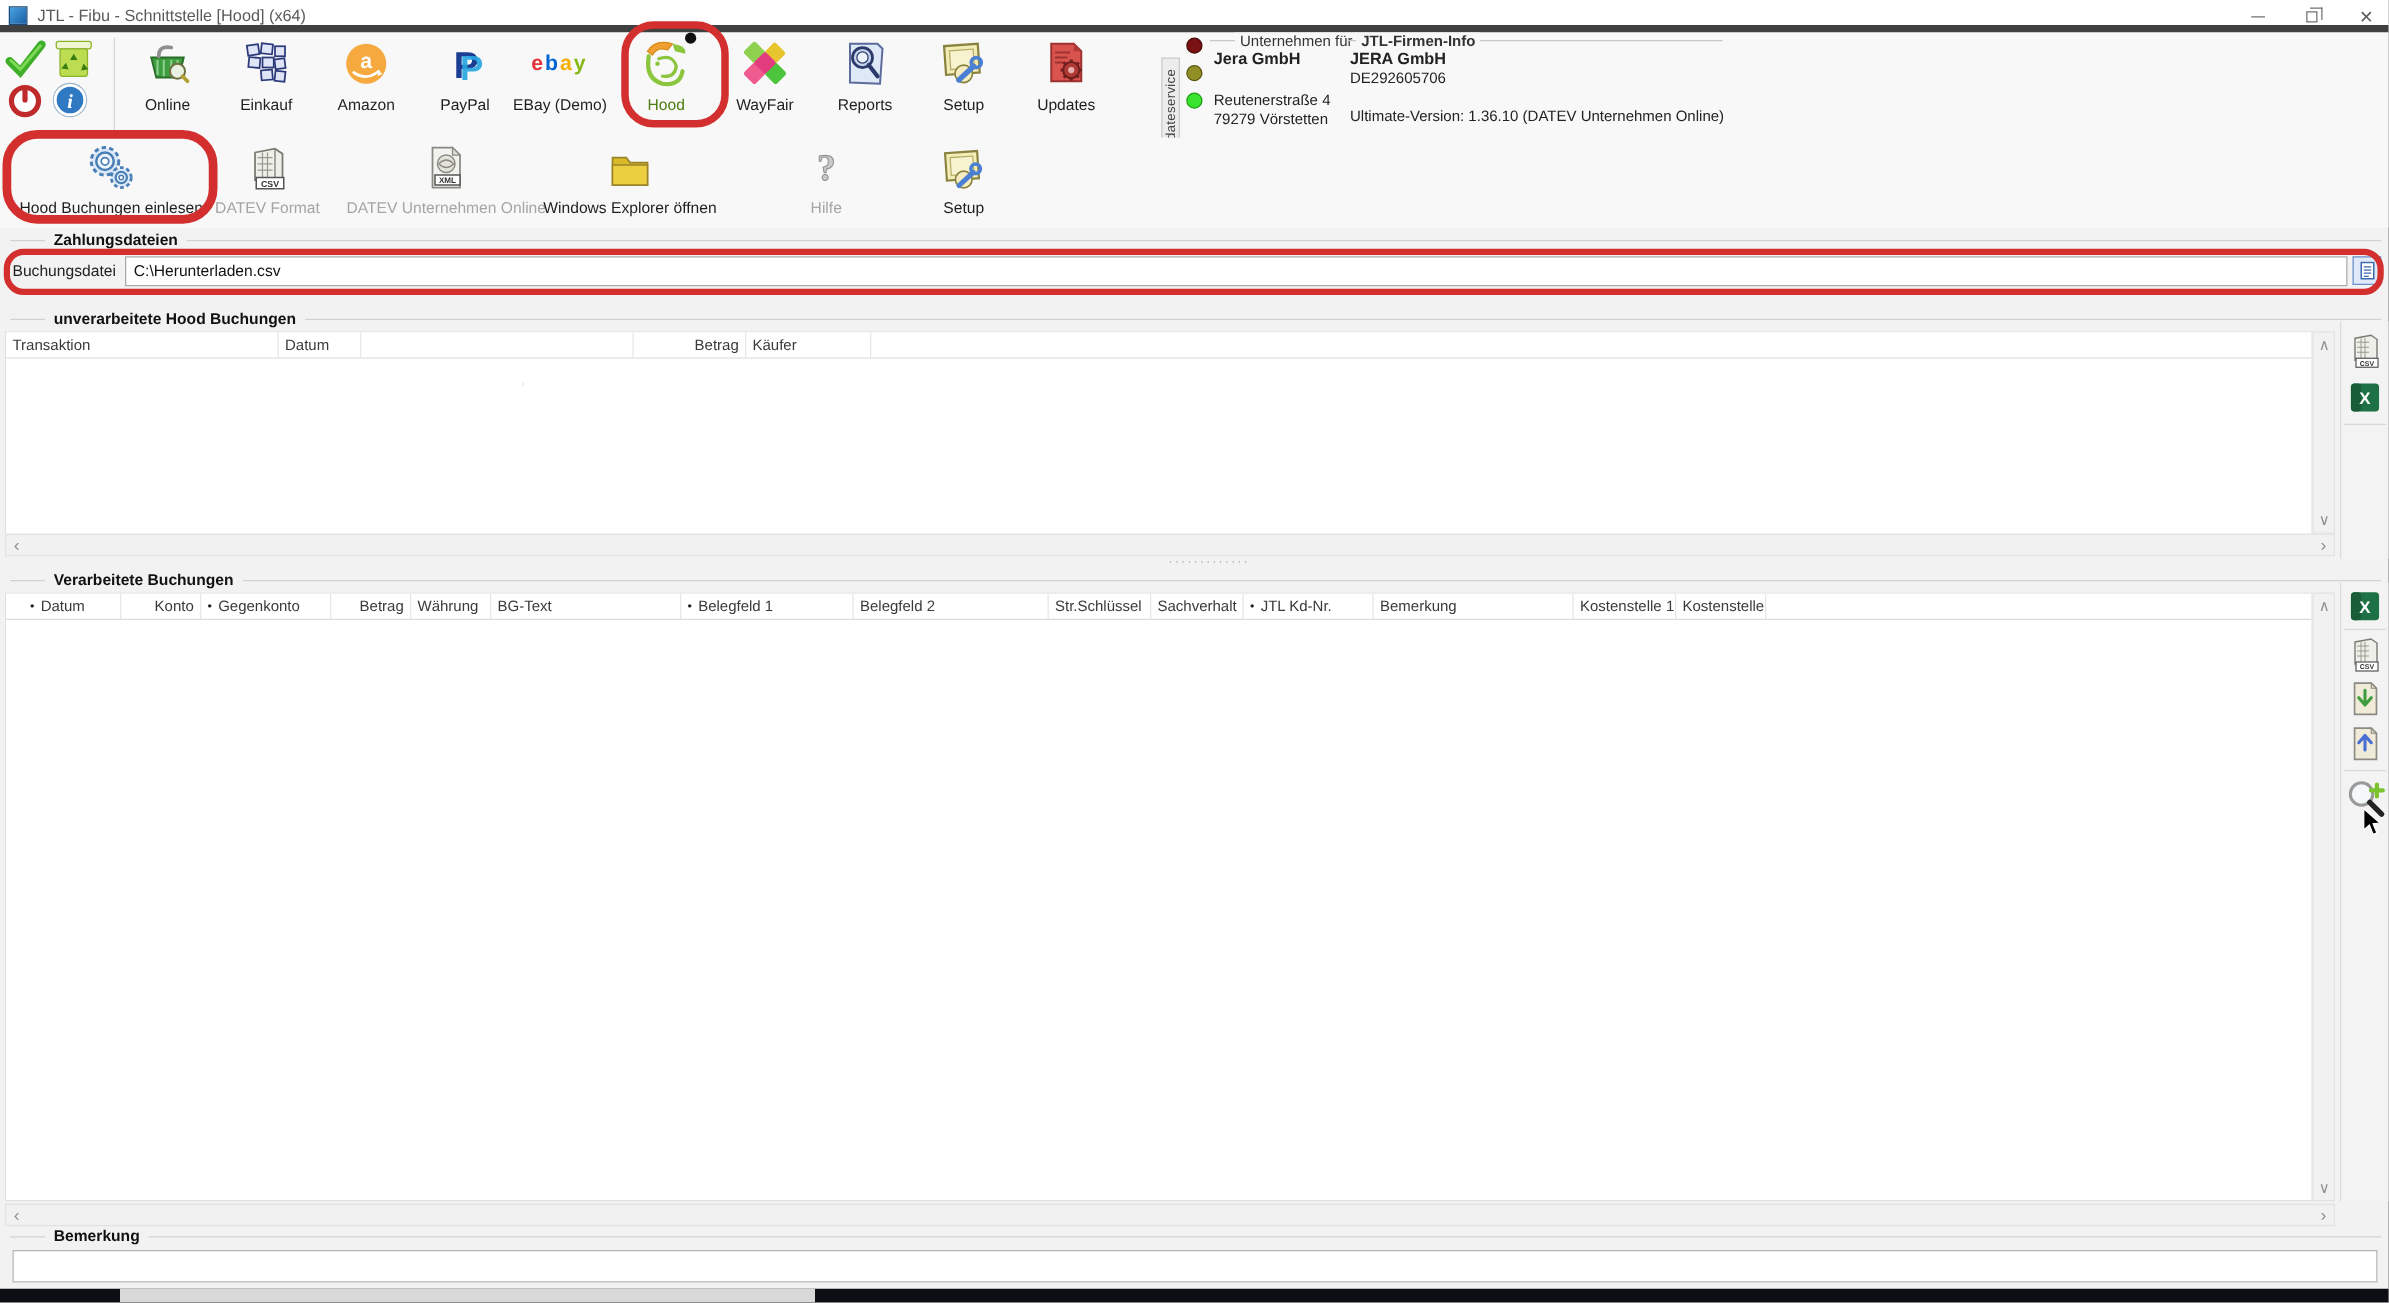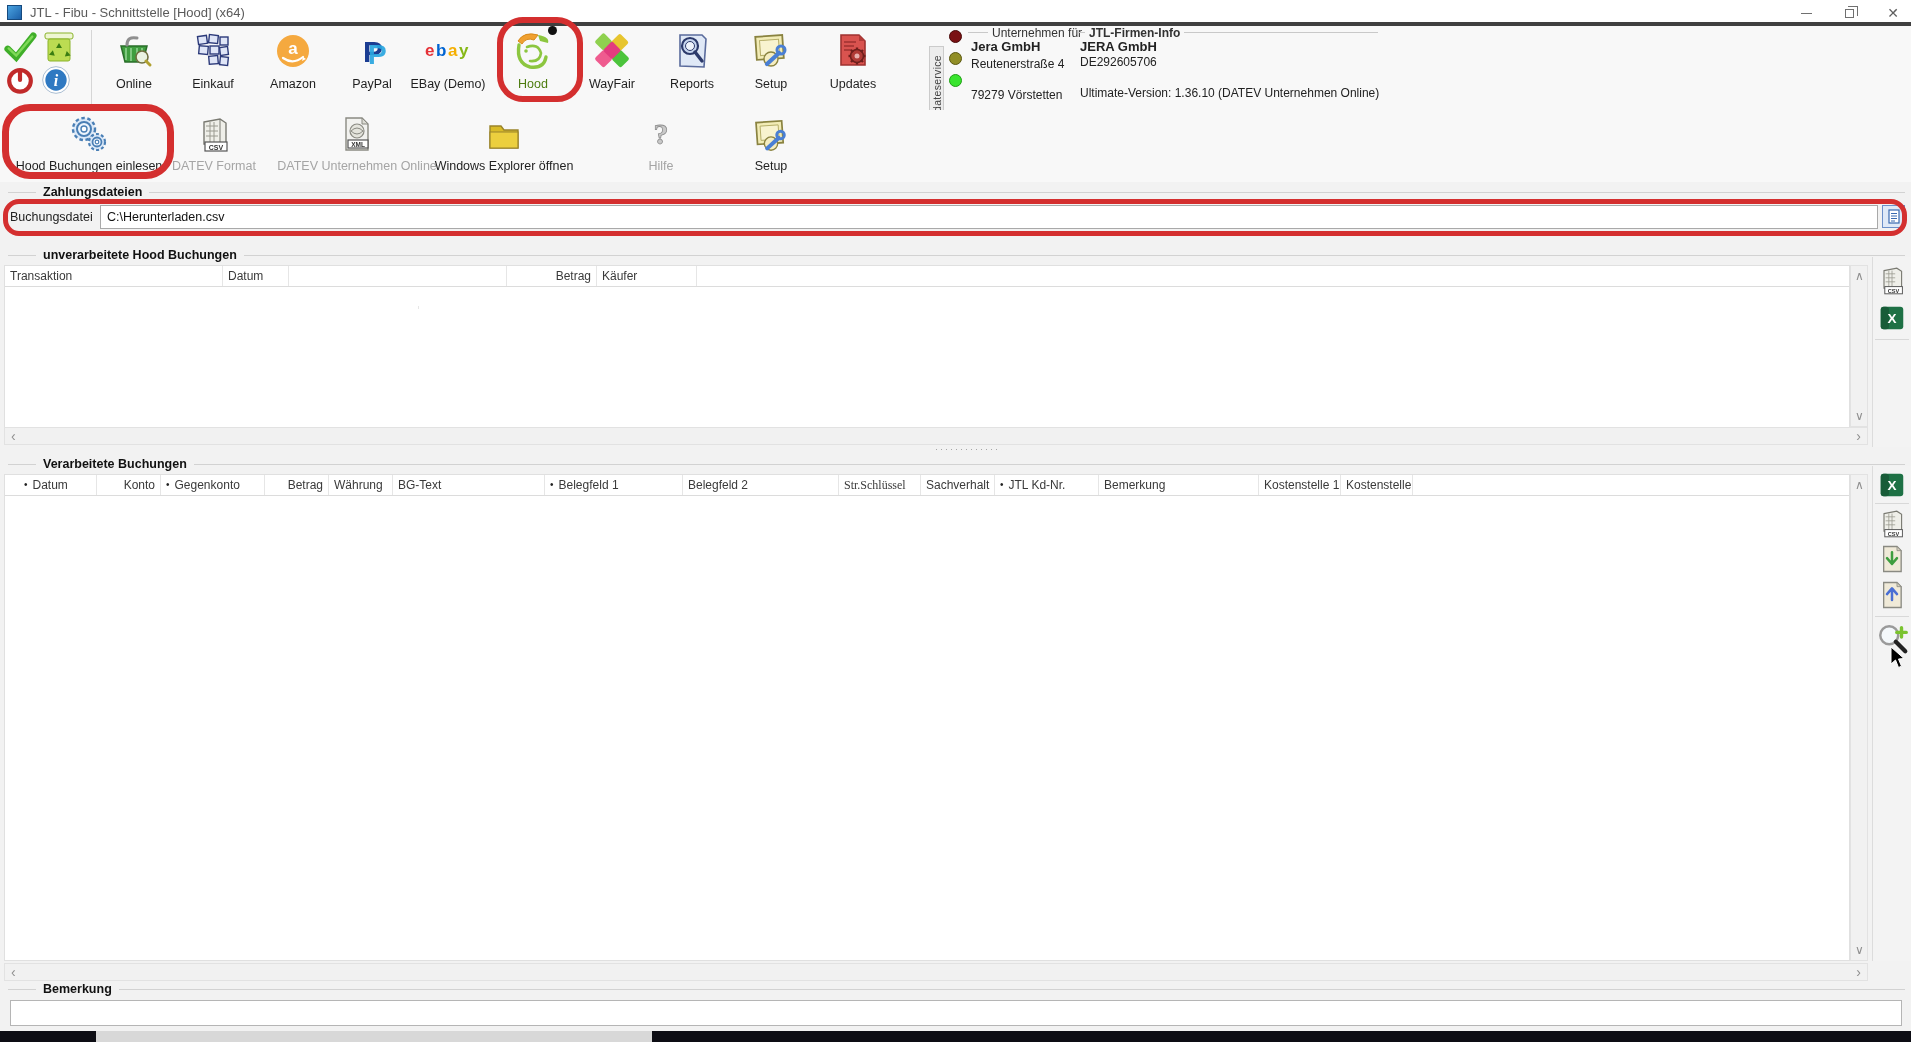--- a/index.html
+++ b/index.html
@@ -4,21 +4,21 @@
 <style>
   * { margin:0; padding:0; box-sizing:border-box; }
   html,body { background:#555; }
   #root {
     position:relative; width:1911px; height:1042px; overflow:hidden;
     background:#f2f2f2; font-family:"Liberation Sans", sans-serif; font-size:12px; color:#1e1e1e;
   }
   .abs { position:absolute; }
 
   
-  .titlebar { position:absolute; left:0; top:0; width:1911px; height:26px; background:#ffffff; border-bottom:4px solid #404040; }
+  .titlebar { position:absolute; left:0; top:0; width:1911px; height:26px; background:#ffffff; border-bottom:6px solid #404040; }
   .appicon { position:absolute; left:7px; top:5px; width:15px; height:15px; background:linear-gradient(135deg,#4aa3e0,#1b5fa8); border:1px solid #164a7e; }
   .title-text { position:absolute; left:30px; top:0; line-height:26px; font-size:13px; color:#5a5a5a; white-space:nowrap; }
   .winbtn { position:absolute; top:0; width:34px; height:26px; display:flex; align-items:center; justify-content:center; color:#5f5f5f; }
   .min-line { width:11px; height:1px; background:#707070; }
   .restore-box { width:9px; height:9px; border:1px solid #707070; background:#fff; position:relative; }
   .restore-box::before { content:""; position:absolute; top:-4px; left:2px; width:9px; height:9px; border-top:1px solid #707070; border-right:1px solid #707070; }
   .close-x { font-size:14px; color:#5f5f5f; }
 
   
   .toolbar1 { position:absolute; left:0; top:26px; width:1911px; height:84px; background:#f8f8f8; }
@@ -283,21 +283,21 @@
     <div class="upd-strip">
       <span>Updateservice</span>
     </div>
     <div class="dot" style="left:949px;top:4px;background:#7a1113;border:1px solid #4a0a0a;"></div>
     <div class="dot" style="left:949px;top:26px;background:#918e26;border:1px solid #5a570f;"></div>
     <div class="dot" style="left:949px;top:48px;background:#39e42e;border:1px solid #1f9e14;"></div>
 
     <div class="lic-line" style="left:968px;top:6px;width:110px;"></div>
     <div class="lic-label" style="left:988px;top:0px;">Unternehmen für</div>
     <div class="lic-text bold" style="left:971px;top:13px;font-size:13px;">Jera GmbH</div>
-    <div class="lic-text" style="left:971px;top:31px;">Reutenerstraße 4</div>
+    <div class="lic-text" style="left:971px;top:47px;">Reutenerstraße 4</div>
     <div class="lic-text" style="left:971px;top:62px;">79279 Vörstetten</div>
 
     <div class="lic-line" style="left:1078px;top:6px;width:300px;"></div>
     <div class="lic-label bold" style="left:1085px;top:0px;">JTL-Firmen-Info</div>
     <div class="lic-text bold" style="left:1080px;top:13px;font-size:13px;">JERA GmbH</div>
     <div class="lic-text" style="left:1080px;top:29px;">DE292605706</div>
     <div class="lic-text" style="left:1080px;top:60px;">Ultimate-Version: 1.36.10 (DATEV Unternehmen Online)</div>
   </div>
 
   <div class="toolbar2">
@@ -444,21 +444,21 @@
     <div class="thead">
       <div class="th" style="width:14px;border-right:none;"></div>
       <div class="th" style="width:78px;"><span class="mark">•</span><span>Datum</span></div>
       <div class="th r" style="width:64px;"><span>Konto</span></div>
       <div class="th" style="width:104px;"><span class="mark">•</span><span>Gegenkonto</span></div>
       <div class="th r" style="width:64px;"><span>Betrag</span></div>
       <div class="th" style="width:64px;"><span>Währung</span></div>
       <div class="th" style="width:152px;"><span>BG-Text</span></div>
       <div class="th" style="width:138px;"><span class="mark">•</span><span>Belegfeld 1</span></div>
       <div class="th" style="width:156px;"><span>Belegfeld 2</span></div>
-      <div class="th" style="width:82px;font-family:Liberation Serif, serif;"><span>Str.Schlüssel</span></div>
+      <div class="th" style="width:82px;"><span>Str.Schlüssel</span></div>
       <div class="th" style="width:74px;text-align:center;"><span>Sachverhalt</span></div>
       <div class="th" style="width:104px;"><span class="mark">•</span><span>JTL Kd-Nr.</span></div>
       <div class="th" style="width:160px;"><span>Bemerkung</span></div>
       <div class="th" style="width:82px;"><span>Kostenstelle 1</span></div>
       <div class="th" style="width:72px;"><span>Kostenstelle 2</span></div>
       <div class="th" style="flex:1;border-right:none;"></div>
     </div>
     <div class="tbody" style="height:464px;"></div>
   </div>
 

